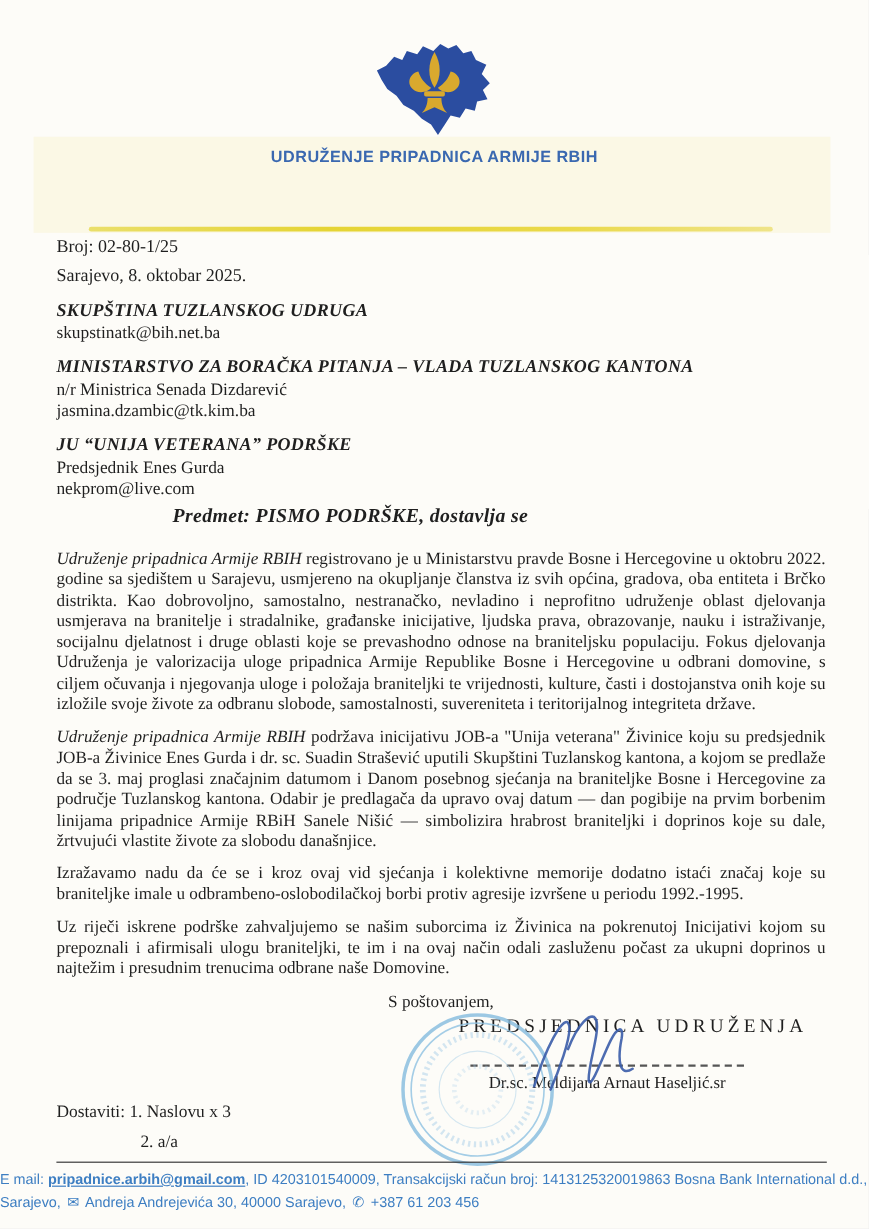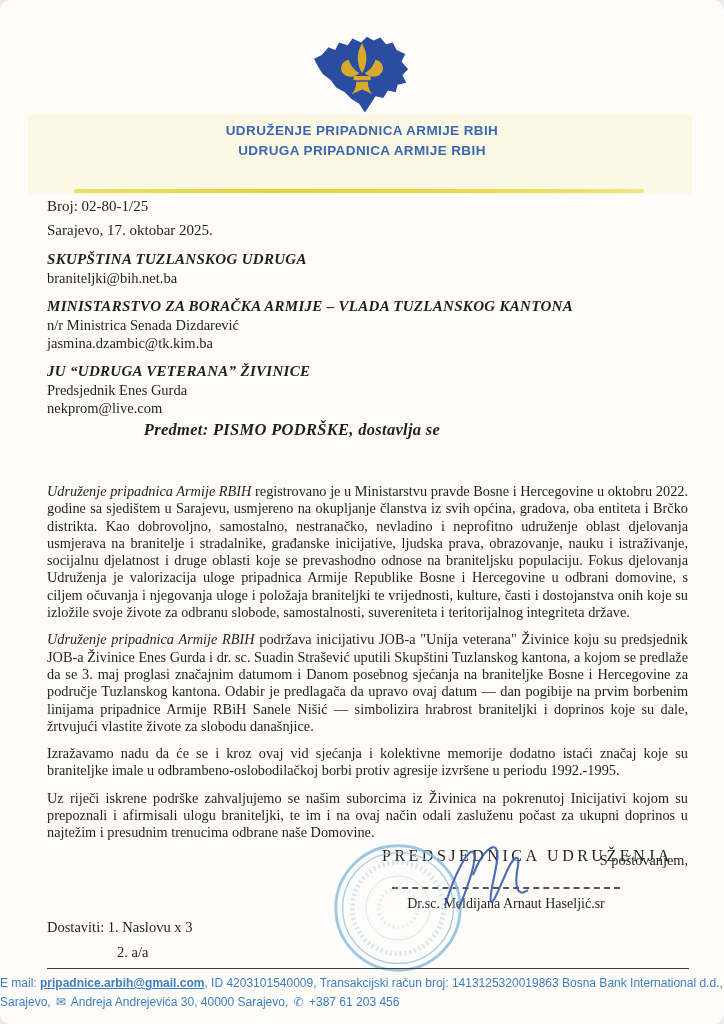--- a/index.html
+++ b/index.html
@@ -1,19 +1,19 @@
 <!DOCTYPE html>
 <html><head>
 <meta charset="utf-8">
 <style>
   html,body{margin:0;padding:0;background:#e9e9e9;}
   .paper{
     position:relative;width:724px;height:1024px;margin:0 auto;
     background:#fdfcf8;overflow:hidden;
-    font-family:"Liberation Serif",serif;color:#1f1f1f;border-radius:11px;
+    font-family:"Liberation Serif",serif;color:#1f1f1f;
   }
   
   .header-band{position:absolute;left:28px;top:114px;width:664px;height:80px;
     background:#faf4d2;opacity:.5;}
   .logo{position:absolute;left:303px;top:28px;width:122px;height:96px;}
   .org-block{position:absolute;left:0;top:121px;width:724px;text-align:center;
     font-family:"Liberation Sans",sans-serif;font-weight:bold;
     color:#3a68b0;font-size:13.5px;line-height:20px;letter-spacing:.4px;}
   .yellow-rule{position:absolute;left:74px;top:189px;width:570px;height:4px;
     background:linear-gradient(90deg,#eadf6a,#e5d434 35%,#ead94a 70%,#efe489);
@@ -22,25 +22,25 @@
   .meta{position:absolute;left:47px;top:194px;font-size:15px;line-height:24px;}
   
   .recipients{position:absolute;left:47px;top:249px;width:640px;}
   .rgroup{margin-bottom:9px;}
   .rtitle{font-weight:bold;font-style:italic;font-size:15px;line-height:20px;letter-spacing:.3px;}
   .rline{font-size:14.5px;line-height:18px;}
   
   .subject{position:absolute;left:0;top:420px;width:584px;text-align:center;
     font-weight:bold;font-style:italic;font-size:16.5px;letter-spacing:.3px;}
   
-  .bodytext{position:absolute;left:47px;top:483px;width:641px;
+  .bodytext{position:absolute;left:47px;top:458px;width:641px;
     font-size:14.3px;line-height:17.3px;text-align:justify;}
   .bodytext p{margin:0 0 10px 0;}
   .lead{font-style:italic;}
-  .salutation{margin-top:14px;text-align:right;}
+  .salutation{margin-top:14px;text-align:center;}
   
   .signblock{position:absolute;left:382px;top:847px;width:248px;text-align:center;}
   .signtitle{font-size:16px;letter-spacing:3.5px;white-space:nowrap;}
   .dashline{margin:22px 10px 0 10px;border-top:2px dashed #555;height:0;}
   .signname{margin-top:7px;font-size:14px;}
   .stamp{position:absolute;left:330px;top:840px;width:136px;height:136px;opacity:.8;pointer-events:none;}
   .signature-svg{position:absolute;left:423px;top:836px;width:150px;height:82px;pointer-events:none;}
   
   .distribution{position:absolute;left:47px;top:917px;font-size:14.5px;line-height:20px;}
   .dist-line2{margin-left:70px;margin-top:5px;}
@@ -64,42 +64,41 @@
       <path d="M58 16 C52 26 52 38 58 47 C64 38 64 26 58 16 Z"></path>
       <path d="M44 33 C35 35 33 46 42 50 C47 52 53 50 55 47 C49 43 46 39 44 33 Z"></path>
       <path d="M72 33 C81 35 83 46 74 50 C69 52 63 50 61 47 C67 43 70 39 72 33 Z"></path>
       <rect x="49" y="50" width="18" height="4.5" rx="1.5"></rect>
       <path d="M52 56 C52 62 50 66 47 69 L58 64 L69 69 C66 66 64 62 64 56 Z"></path>
     </g>
   </svg>
 
   <div class="org-block">
     <div>UDRUŽENJE PRIPADNICA ARMIJE RBIH</div>
-    <div>UDRUGA PRIPADNICA ARMIJE RBIH</div>
   </div>
 
   <div class="yellow-rule"></div>
 
   <div class="meta">
     <div>Broj: 02-80-1/25</div>
-    <div>Sarajevo, 17. oktobar 2025.</div>
+    <div>Sarajevo, 8. oktobar 2025.</div>
   </div>
 
   <div class="recipients">
     <div class="rgroup">
       <div class="rtitle">SKUPŠTINA TUZLANSKOG UDRUGA</div>
-      <div class="rline">braniteljki@bih.net.ba</div>
+      <div class="rline">skupstinatk@bih.net.ba</div>
     </div>
     <div class="rgroup">
-      <div class="rtitle">MINISTARSTVO ZA BORAČKA ARMIJE – VLADA TUZLANSKOG KANTONA</div>
+      <div class="rtitle">MINISTARSTVO ZA BORAČKA PITANJA – VLADA TUZLANSKOG KANTONA</div>
       <div class="rline">n/r Ministrica Senada Dizdarević</div>
       <div class="rline">jasmina.dzambic@tk.kim.ba</div>
     </div>
     <div class="rgroup">
-      <div class="rtitle">JU “UDRUGA VETERANA” ŽIVINICE</div>
+      <div class="rtitle">JU “UNIJA VETERANA” PODRŠKE</div>
       <div class="rline">Predsjednik Enes Gurda</div>
       <div class="rline">nekprom@live.com</div>
     </div>
   </div>
 
   <div class="subject">Predmet: PISMO PODRŠKE, dostavlja se</div>
 
   <div class="bodytext">
     <p><span class="lead">Udruženje pripadnica Armije RBIH</span><span> registrovano je u Ministarstvu pravde Bosne i Hercegovine u oktobru 2022. godine sa sjedištem u Sarajevu, usmjereno na okupljanje članstva iz svih općina, gradova, oba entiteta i Brčko distrikta. Kao dobrovoljno, samostalno, nestranačko, nevladino i neprofitno udruženje oblast djelovanja usmjerava na branitelje i stradalnike, građanske inicijative, ljudska prava, obrazovanje, nauku i istraživanje, socijalnu djelatnost i druge oblasti koje se prevashodno odnose na braniteljsku populaciju. Fokus djelovanja Udruženja je valorizacija uloge pripadnica Armije Republike Bosne i Hercegovine u odbrani domovine, s ciljem očuvanja i njegovanja uloge i položaja braniteljki te vrijednosti, kulture, časti i dostojanstva onih koje su izložile svoje živote za odbranu slobode, samostalnosti, suvereniteta i teritorijalnog integriteta države.</span></p>
     <p><span class="lead">Udruženje pripadnica Armije RBIH</span><span> podržava inicijativu JOB-a "Unija veterana" Živinice koju su predsjednik JOB-a Živinice Enes Gurda i dr. sc. Suadin Strašević uputili Skupštini Tuzlanskog kantona, a kojom se predlaže da se 3. maj proglasi značajnim datumom i Danom posebnog sjećanja na braniteljke Bosne i Hercegovine za područje Tuzlanskog kantona. Odabir je predlagača da upravo ovaj datum — dan pogibije na prvim borbenim linijama pripadnice Armije RBiH Sanele Nišić — simbolizira hrabrost braniteljki i doprinos koje su dale, žrtvujući vlastite živote za slobodu današnjice.</span></p>

